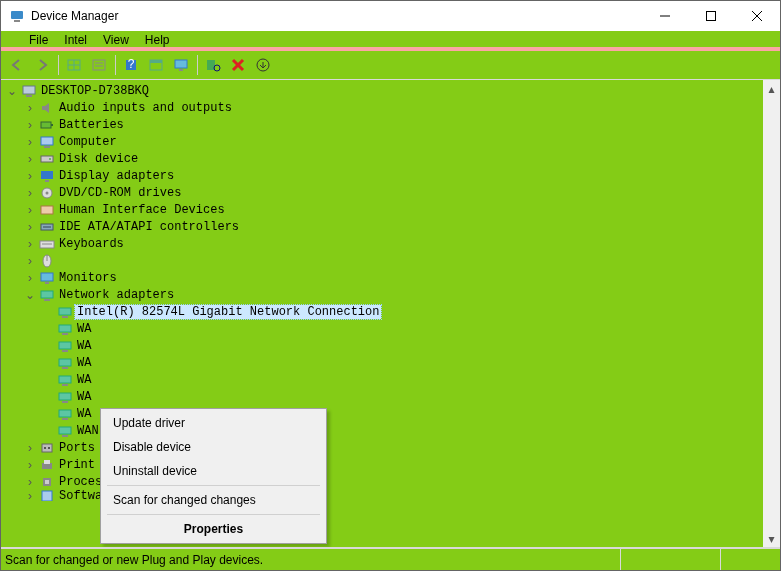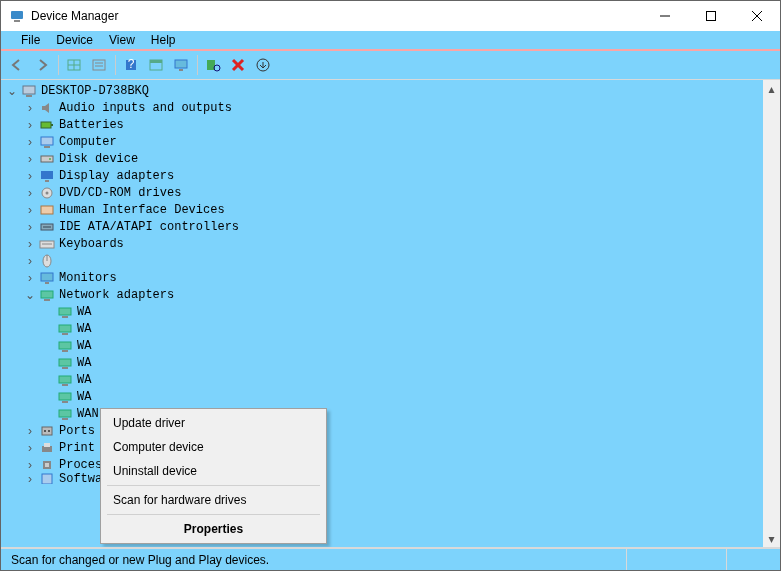--- a/index.html
+++ b/index.html
@@ -1,22 +1,22 @@
 <!DOCTYPE html>
 <html><head>
 <meta charset="utf-8">
 <style>
 * { box-sizing: border-box; margin: 0; padding: 0; font-family: "Segoe UI", Tahoma, sans-serif; font-size: 12px; }
 html, body { width: 781px; height: 571px; background: #fff; overflow: hidden; }
-.window { width: 781px; height: 571px; border: 1px solid #646464; display: flex; flex-direction: column; background: #7dd3fc; }
+.window { width: 781px; height: 571px; border: 1px solid #646464; display: flex; flex-direction: column; background: #84cc16; }
 .titlebar { height: 30px; display: flex; align-items: center; padding-left: 8px; background: #fff; }
 .titlebar .icon { width: 16px; height: 16px; margin-right: 6px; }
 .titlebar .title { flex: 1; font-size: 12px; }
 .titlebar .ctrl { width: 46px; height: 30px; display: flex; align-items: center; justify-content: center; }
-.menubar { height: 20px; display: flex; align-items: flex-end; padding: 0 12px; border-bottom: 2px solid #fca5a5;}
+.menubar { height: 20px; display: flex; align-items: flex-start; padding: 0 20px; border-bottom: 4px solid #fca5a5;}
 .menubar .mi { padding: 2px 8px; }
 .toolbar { height: 28px; display: flex; align-items: center; padding: 0 4px; }
 .toolbar .tb { width: 24px; height: 22px; display: flex; align-items: center; justify-content: center; margin-right: 1px; }
 .toolbar .sep { width: 1px; height: 20px; background: #ccc; margin: 0 3px; }
 .content { flex: 1; border-top: 1px solid #d9d9d9; border-bottom: 1px solid #d9d9d9; overflow: hidden; position: relative; display: flex; }
 .tree { flex: 1; padding: 2px 0; overflow-y: auto; }
 .scrolltrack { width: 17px; background: #f0f0f0; display:flex; flex-direction:column; align-items:center; justify-content:flex-start;}
 .scrollbtn{width:17px;height:17px;display:flex;align-items:center;justify-content:center;color:#555;}
 .node { display: flex; align-items: center; height: 17px; padding-left: 4px; white-space: nowrap; }
 .exp { width: 14px; text-align: center; color: #555; cursor: pointer; visibility: hidden; }
@@ -24,21 +24,21 @@
 .dicon { width: 16px; height: 16px; margin: 0 2px; display:flex;align-items:center;justify-content:center;}
 .label { padding: 0 2px; font-family: Liberation Mono, monospace; }
 .sel { background: #cce8ff; outline: 1px dotted #99d1ff; }
 .ind1 { padding-left: 4px; }
 .ind2 { padding-left: 22px; }
 .ind3 { padding-left: 40px; }
 .ctxmenu { position: absolute; left: 99px; top: 328px; width: 227px; background: #f0f0f0; border: 1px solid #a0a0a0; padding: 2px; box-shadow: 3px 3px 3px rgba(0,0,0,.2); z-index: 10; }
 .ctxmenu .ci { padding: 5px 10px; background:#fff0;}
 .ctxmenu .csep { height: 1px; background: #d0d0d0; margin: 2px 4px; }
 .ctxmenu .bold { font-weight: bold; text-align: center; }
-.status { height: 22px; display: flex; align-items: center; padding-left: 10px; border-top: 1px solid #d9d9d9; }
+.status { height: 22px; display: flex; align-items: center; padding-left: 4px; border-top: 1px solid #d9d9d9; }
 .status .cell{border-right:1px solid #d9d9d9;height:100%;display:flex;align-items:center;}
 svg { display: block; }
 </style>
 </head>
 <body>
 
 <div class="window">
   <div class="titlebar">
     <span class="icon">
       <svg width="16" height="16">
@@ -60,21 +60,21 @@
     <div class="ctrl">
         <svg width="10" height="10">
           <line x1="0" y1="0" x2="10" y2="10" stroke="#000"></line>
           <line x1="10" y1="0" x2="0" y2="10" stroke="#000"></line>
         </svg>
       </div>
   </div>
 
   <div class="menubar">
     <span class="mi">File</span>
-    <span class="mi">Device</span>
+    <span class="mi">Intel</span>
     <span class="mi">View</span>
     <span class="mi">Help</span>
   </div>
 
   <div class="toolbar">
     <div class="tb">
         <svg width="16" height="14">
           <path d="M10 2 L4 7 L10 12" fill="none" stroke="#777" stroke-width="2"></path>
         </svg>
       </div>
@@ -259,20 +259,30 @@
         </div>
         <div class="node ind2">
           <span class="exp vis">⌄</span>
           <span class="dicon">
             <svg width="16" height="16">
               <rect x="2" y="4" width="12" height="7" fill="#5cc6a3" stroke="#2a7"></rect>
               <rect x="5" y="12" width="6" height="2" fill="#888"></rect>
             </svg>
           </span>
           <span class="label">Network adapters</span>
+        </div>
+        <div class="node ind3">
+          <span class="exp"></span>
+          <span class="dicon">
+            <svg width="16" height="16">
+              <rect x="2" y="4" width="12" height="7" fill="#5cc6a3" stroke="#2a7"></rect>
+              <rect x="5" y="12" width="6" height="2" fill="#888"></rect>
+            </svg>
+          </span>
+          <span class="label sel">Intel(R) 82574L Gigabit Network Connection</span>
         </div>
         <div class="node ind3">
           <span class="exp"></span>
           <span class="dicon">
             <svg width="16" height="16">
               <rect x="2" y="4" width="12" height="7" fill="#5cc6a3" stroke="#2a7"></rect>
               <rect x="5" y="12" width="6" height="2" fill="#888"></rect>
             </svg>
           </span>
           <span class="label">WA</span>
@@ -379,24 +389,24 @@
         </div>
       </div>
     <div class="scrolltrack">
       <div class="scrollbtn">▴</div>
       <div style="flex:1"></div>
       <div class="scrollbtn">▾</div>
     </div>
 
     <div class="ctxmenu" id="ctx">
         <div class="ci">Update driver</div>
-        <div class="ci">Computer device</div>
+        <div class="ci">Disable device</div>
         <div class="ci">Uninstall device</div>
         <div class="csep"></div>
-        <div class="ci">Scan for hardware drives</div>
+        <div class="ci">Scan for changed changes</div>
         <div class="csep"></div>
         <div class="ci bold">Properties</div>
       </div>
   </div>
 
   <div class="status">
     <div class="cell" style="flex:0 0 616px;">
         <span>Scan for changed or new Plug and Play devices.</span>
       </div>
     <div class="cell" style="flex:0 0 100px;"></div>

